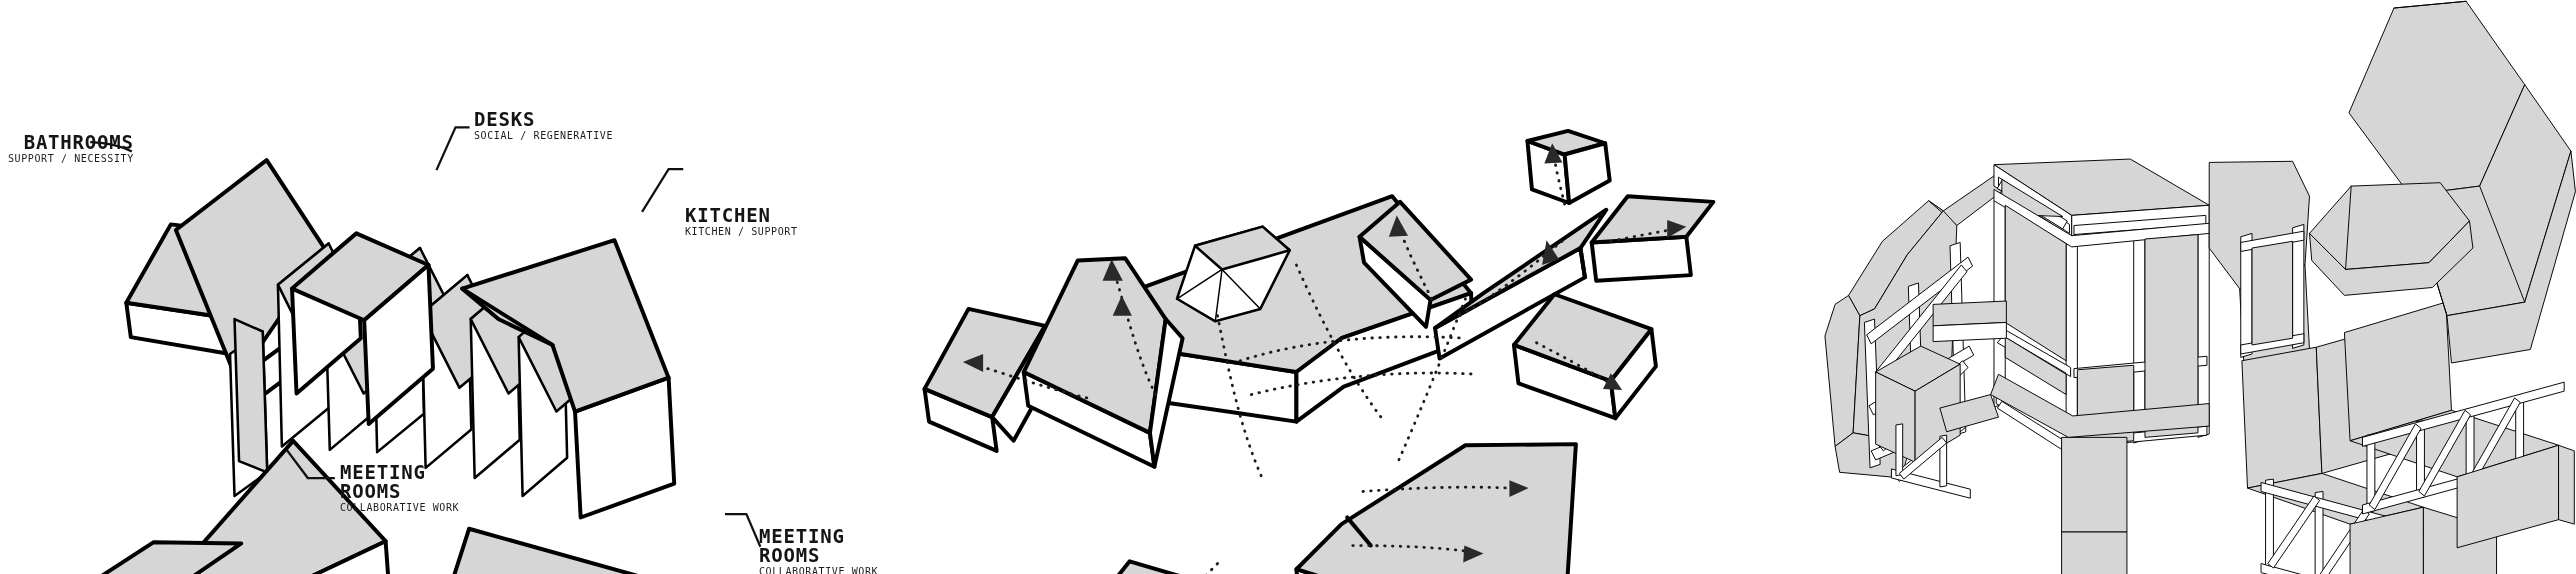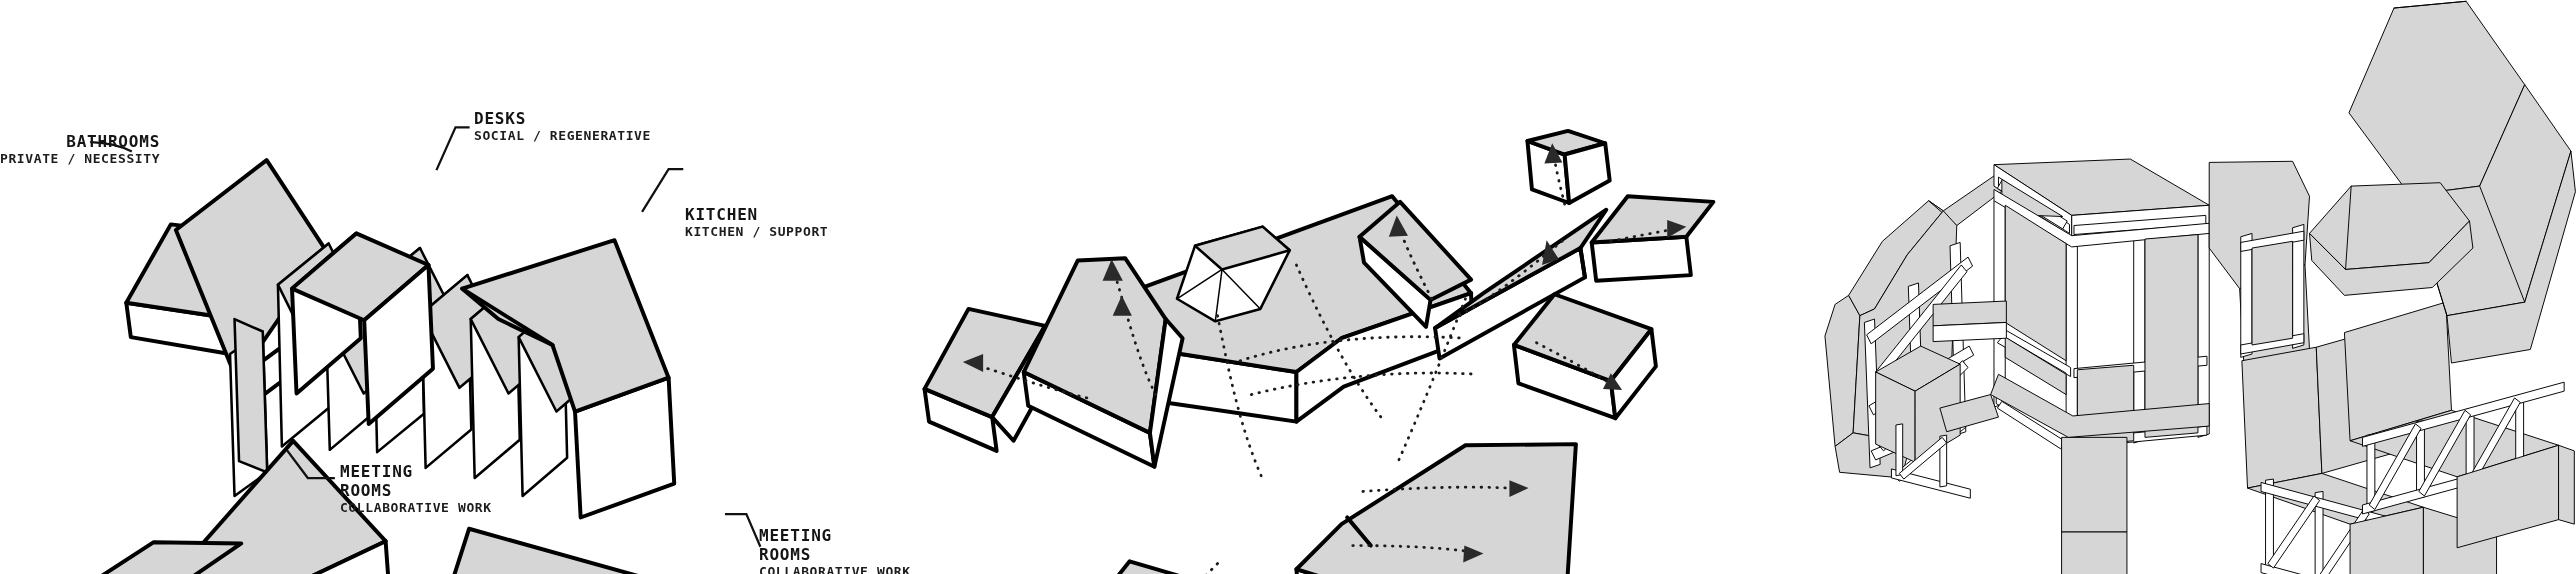--- a/index.html
+++ b/index.html
@@ -52,39 +52,39 @@
   }
   .arrowhead { fill: #2a2a2a; }
 
   .leader { fill: none; stroke: #111111; stroke-width: 4; stroke-linecap: square; }
 
   
   .anno { position: absolute; }
   .anno .title {
     font-family: "DejaVu Sans Mono", "Liberation Mono", monospace;
     font-weight: bold;
-    font-size: 16px;
+    font-size: 19px;
     letter-spacing: 0.8px;
     line-height: 18.6px;
     color: #151515;
     white-space: pre;
   }
   .anno .sub {
     font-family: "DejaVu Sans Mono", "Liberation Mono", monospace;
-    font-weight: bold;
-    font-size: 13px;
+    font-weight: normal;
+    font-size: 10px;
     letter-spacing: 0.6px;
     line-height: 9px;
     color: #1d1d1d;
     margin-top: 2.8px;
     white-space: pre;
   }
   .anno.align-right { text-align: right; }
 
-  #anno-bathrooms { left: 0px;    top: 133px; }
+  #anno-bathrooms { left: 0px;    top: 133px; padding-left: 8px; }
   #anno-desks     { left: 474px;  top: 110px; }
   #anno-kitchen   { left: 685px; top: 162px; margin-top: 44px; }
   #anno-meeting-1 { left: 340px;  top: 463px; }
   #anno-meeting-2 { left: 759px; top: 527px; }
 </style>
 </head>
 <body>
 
 <div class="sheet">
 
@@ -452,21 +452,21 @@
         <polygon class="fill-side poly-hair" points="204,754 216,752 216,842 204,844"></polygon>
         <polygon class="fill-side poly-hair" points="282,774 294,772 294,862 282,864"></polygon>
         <polygon class="fill-side poly-hair" points="210,840 286,776 294,786 218,850"></polygon>
       </g>
 
     </svg>
   </div>
 
   <div class="anno align-right" id="anno-bathrooms">
     <div class="title">BATHROOMS</div>
-    <div class="sub">PRIVATE / NECESSITY</div>
+    <div class="sub">SUPPORT / NECESSITY</div>
   </div>
 
   <div class="anno" id="anno-desks">
     <div class="title">DESKS</div>
     <div class="sub">SOCIAL / REGENERATIVE</div>
   </div>
 
   <div class="anno" id="anno-kitchen">
     <div class="title">KITCHEN</div>
     <div class="sub">KITCHEN / SUPPORT</div>

